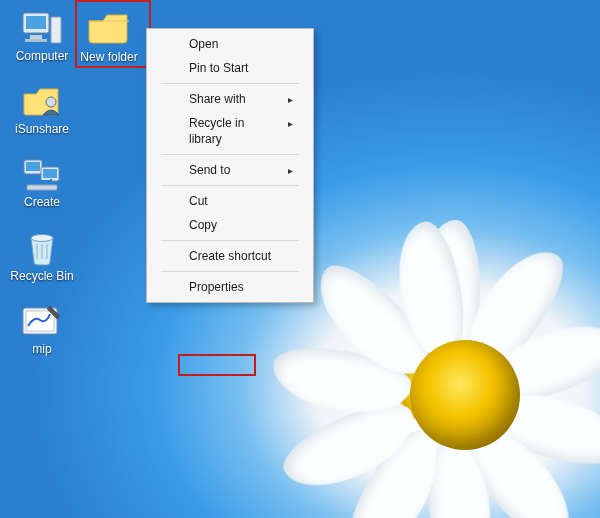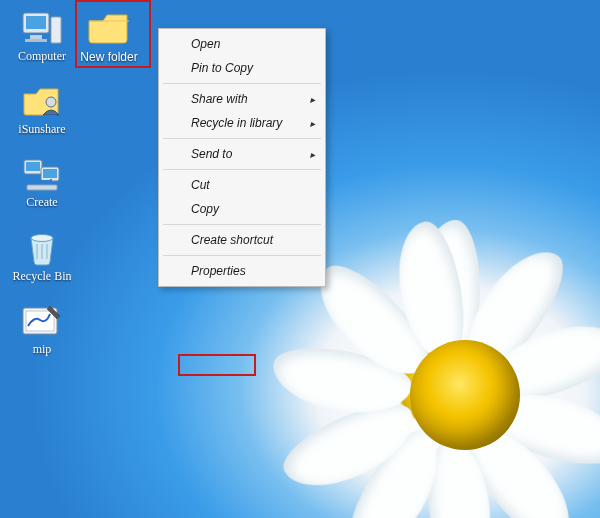--- a/index.html
+++ b/index.html
@@ -26,21 +26,21 @@
   }
   .center {
     position: absolute; left: 110px; top: 120px; width: 110px; height: 110px;
     background: radial-gradient(circle at 45% 40%, #ffe760 0%, #f5c400 35%, #caa000 65%, #9a7a00 100%);
     border-radius: 50%;
     box-shadow: inset -8px -8px 20px rgba(0,0,0,0.25);
   }
 
   .desktop-icons {
     position: absolute; left: 0; top: 0; padding: 8px 0 0 8px;
-    display: flex; flex-direction: column; gap: 18px; width: 76px; font-family: Liberation Serif, serif;
+    display: flex; flex-direction: column; gap: 18px; width: 76px;
   }
   .dicon {
     display: flex; flex-direction: column; align-items: center; gap: 2px;
     width: 68px; cursor: default;
   }
   .dicon .ic {
     width: 44px; height: 40px; display: flex; align-items: center; justify-content: center;
   }
   .dicon .lbl {
     color: #ffffff; font-size: 12px; text-align: center;
@@ -57,25 +57,24 @@
   .icon-row2 .lbl {
     color: #ffffff; font-size: 12px; text-shadow: 0 1px 2px rgba(0,0,0,0.7);
     white-space: nowrap;
   }
   .highlight-box {
     position: absolute; left: 75px; top: 0px; width: 76px; height: 68px;
     border: 2px solid #c81c1c; pointer-events: none;
   }
 
   .ctx {
-    position: absolute; left: 158px; top: 28px; width: 168px;
+    position: absolute; left: 146px; top: 28px; width: 168px;
     background: #f6f6f6; border: 1px solid #bcbcbc;
     box-shadow: 3px 3px 6px rgba(0,0,0,0.25);
-    padding: 3px 2px;
-    font-style: italic;
+    padding: 3px 12px;
   }
   .ctx .mi {
     padding: 4px 22px 4px 30px; color: #1a1a1a; font-size: 12px;
     position: relative; line-height: 16px;
   }
   .ctx .sep { height: 1px; background: #d8d8d8; margin: 3px 2px; }
   .ctx .mi .arrow {
     position: absolute; right: 8px; top: 5px; font-size: 10px; color: #333;
   }
   .props-hl {
@@ -179,21 +178,21 @@
   </span>
   <span class="lbl">New folder</span>
 </div>
 <div class="highlight-box"></div>
 
 <div class="ctx">
   <div class="mi">
     <span>Open</span>
   </div>
   <div class="mi">
-    <span>Pin to Copy</span>
+    <span>Pin to Start</span>
   </div>
   <div class="sep"></div>
   <div class="mi">
     <span>Share with</span>
     <span class="arrow">▸</span>
   </div>
   <div class="mi">
     <span>Recycle in library</span>
     <span class="arrow">▸</span>
   </div>

